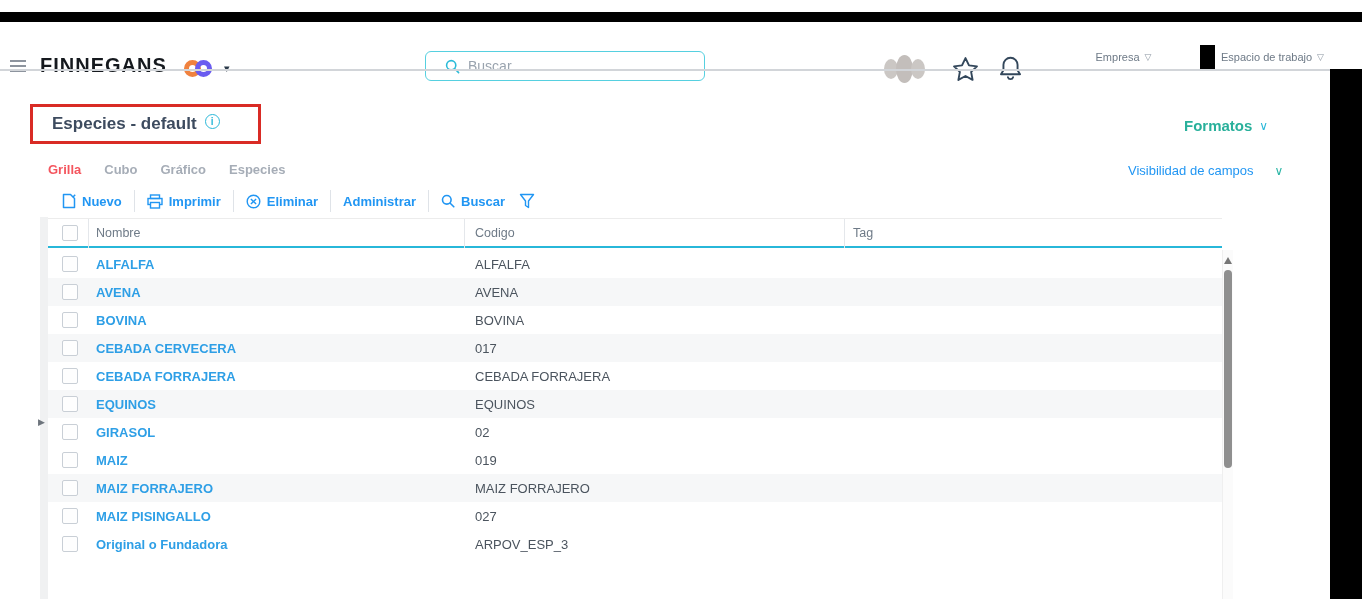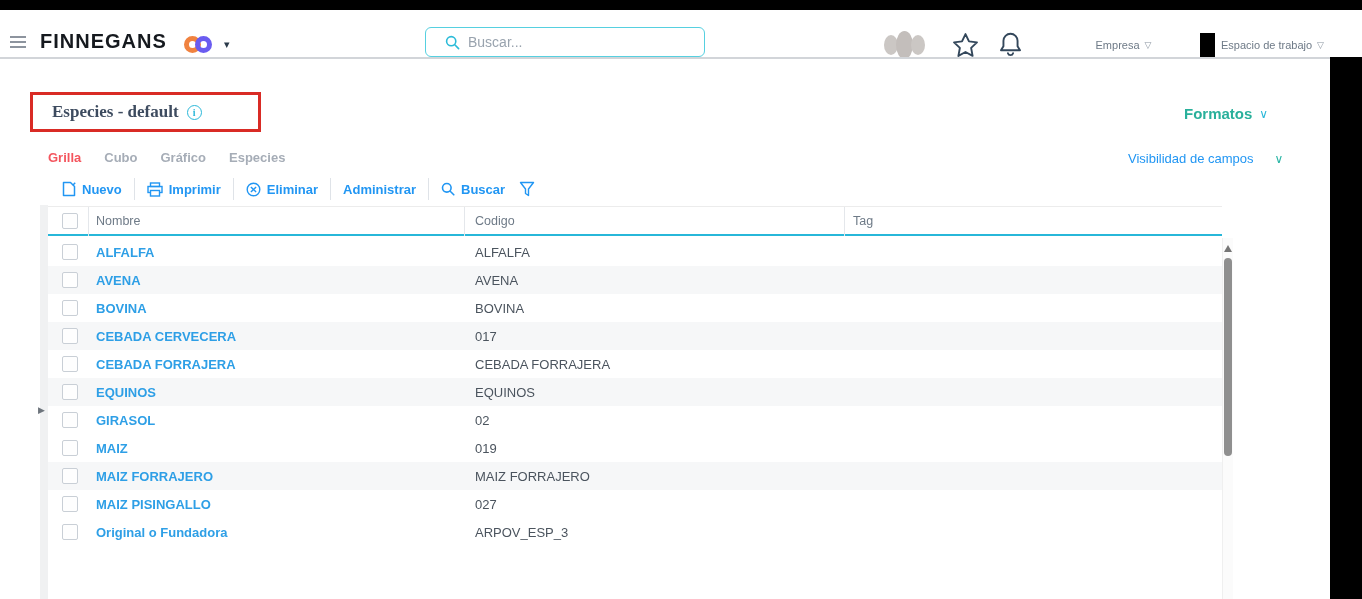--- a/index.html
+++ b/index.html
@@ -1,18 +1,18 @@
 <!DOCTYPE html>
 <html><head>
 <meta charset="utf-8">
 <style>
   * { margin:0; padding:0; box-sizing:border-box; }
   html,body { width:1362px; height:599px; }
   body { font-family:"Liberation Sans", sans-serif; background:#fff; position:relative; overflow:hidden; }
-  .abs { position:absolute; }
+  .abs { position:absolute;margin-top:12px; }
 
   
   .top-black-strip { left:0; top:0; width:1362px; height:10px; background:#000; }
   .header { left:0; top:10px; width:1362px; height:47px; background:#fff; }
   .header-divider { left:0; top:57px; width:1330px; height:2px; background:#d2d5d9; }
 
   .hamburger { left:10px; top:26px; width:16px; height:12px; cursor:pointer; }
   .hamburger i { display:block; height:2px; background:#8d949e; margin-bottom:3px; }
 
   .brand { left:40px; top:20px; font-size:20px; font-weight:800; letter-spacing:1px; color:#15191e; }
@@ -36,21 +36,21 @@
   .tr-black-block { left:1038px; top:0; width:324px; height:33px; background:#000; }
   .right-black-col { left:1330px; top:0; width:32px; height:599px; background:#000; }
   .mid-black-gap { left:1200px; top:33px; width:15px; height:24px; background:#000; }
   .ws-box { top:33px; height:24px; background:#fff; display:flex; align-items:center; justify-content:center; gap:5px; font-size:11px; color:#6e7a87; cursor:pointer; }
   .ws-box .chev { font-size:9px; color:#8a94a0; }
   .empresa-box { left:1047px; width:153px; }
   .espacio-box { left:1215px; width:115px; }
 
   
   .red-annotation { left:30px; top:92px; width:231px; height:40px; border:3px solid #d92b25; }
-  .page-title-wrap { left:52px; top:102px; display:flex; align-items:center; gap:8px;font-family:Liberation Serif, serif; }
+  .page-title-wrap { left:52px; top:102px; display:flex; gap:8px; }
   .page-title { font-size:17px; font-weight:600; color:#3d4b5f; }
   .info-icon { width:15px; height:15px; border:1.5px solid #2bb8d9; border-radius:50%; color:#2bb8d9; font-size:10px; display:flex; align-items:center; justify-content:center; font-weight:600; }
 
   .formatos { left:1184px; top:105px; display:flex; align-items:center; gap:7px; cursor:pointer; }
   .formatos-label { font-size:15px; font-weight:600; color:#29b09b; }
   .chev-cyan { color:#2bb8d9; font-size:12px; }
   .chev-teal { color:#2ab5a5; font-size:12px; }
 
   .tabs { left:48px; top:150px; display:flex; gap:23px; font-size:13px; font-weight:600; color:#a6adb7; }
   .tab { cursor:pointer; }

